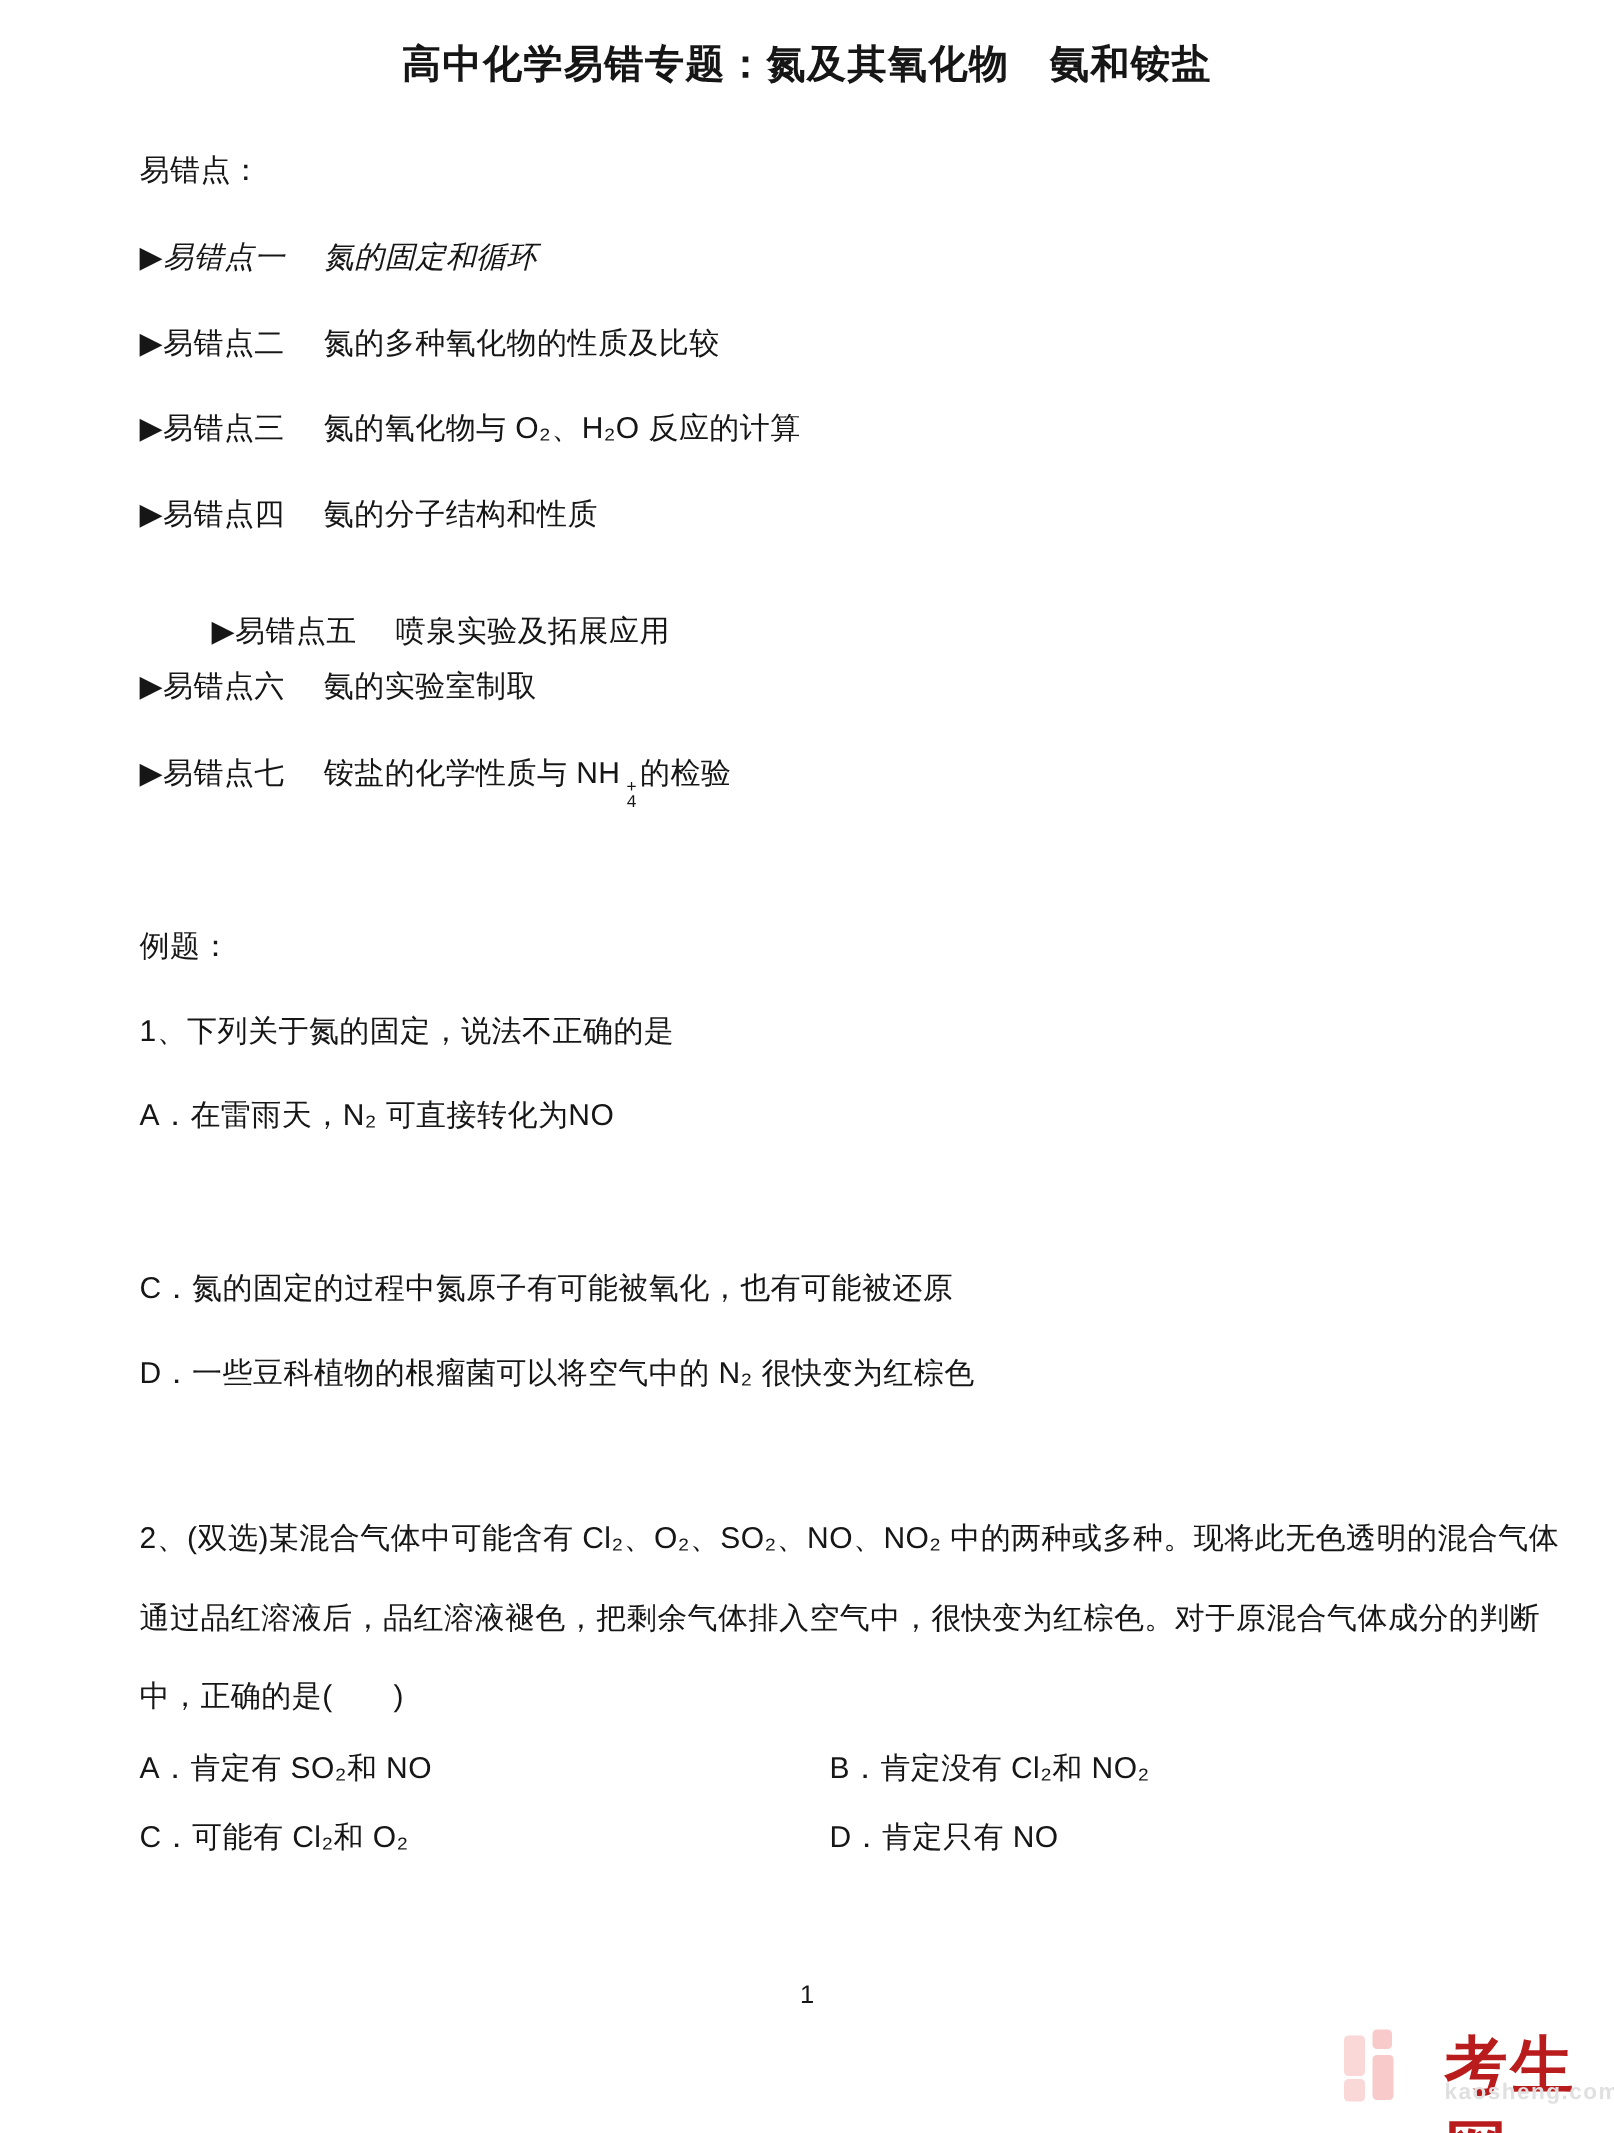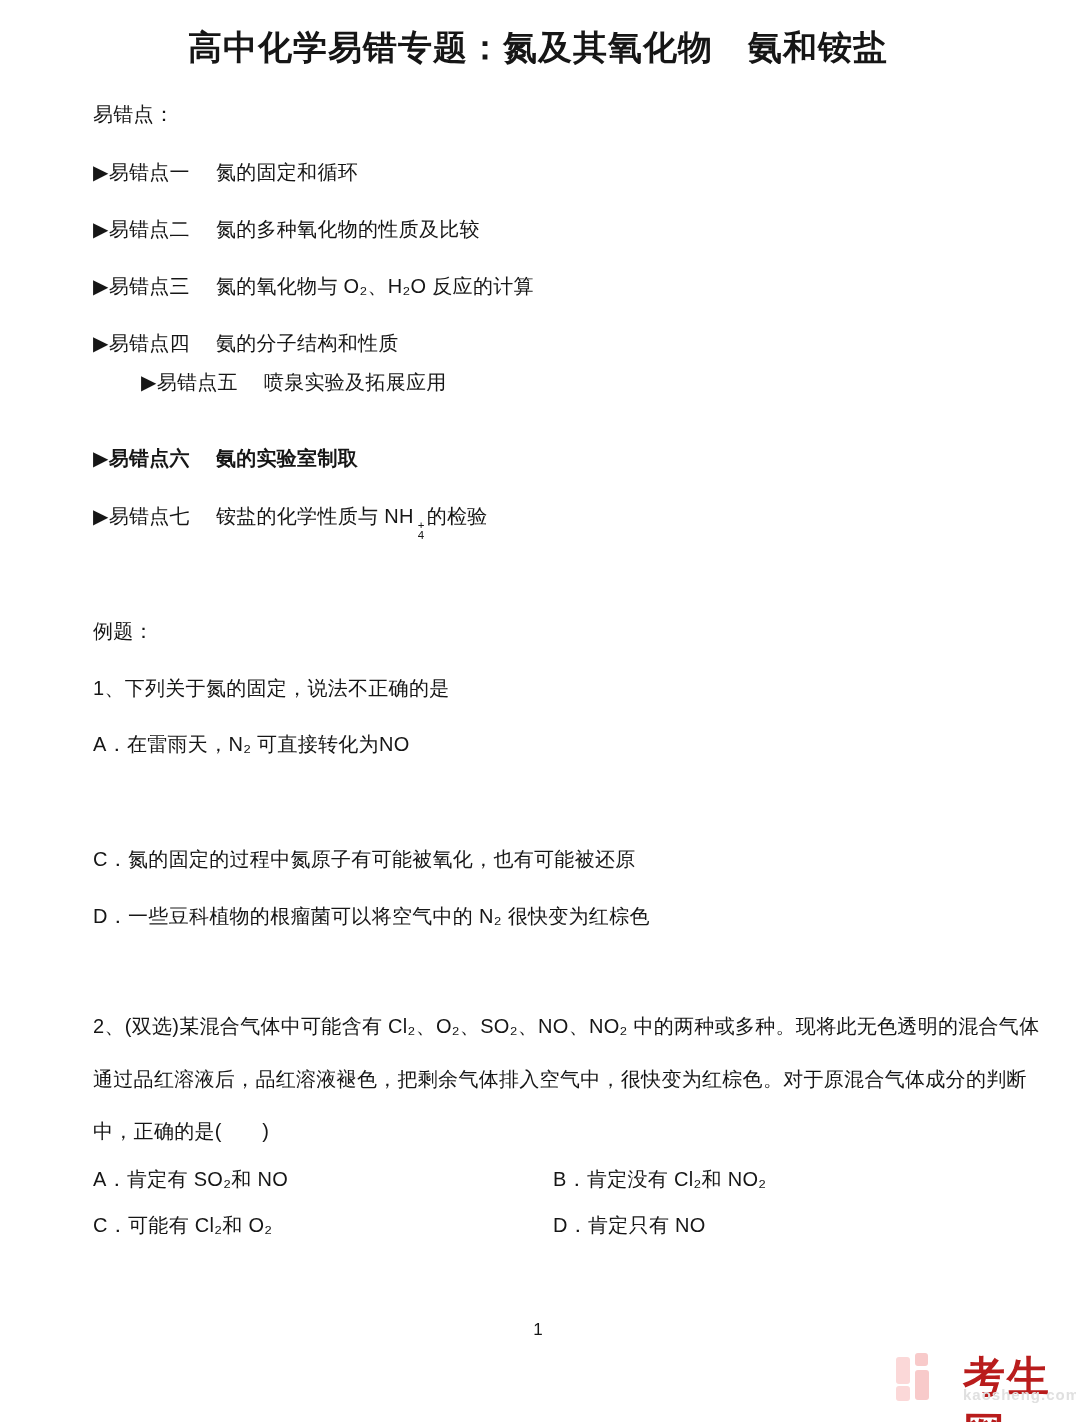--- a/index.html
+++ b/index.html
@@ -18,21 +18,21 @@
   }
   .abs {
     position: absolute;
     white-space: nowrap;
     line-height: 1.15;
   }
   .title {
     left: 0;
     width: 1076px;
     text-align: center;
-    font-size: 34px;
+    font-size: 26px;
     font-weight: 700;
     letter-spacing: 1px;
   }
   .body-text {
     font-size: 20px;
     letter-spacing: 0.3px;
   }
   .ep-label {
     margin-right: 26px;
   }
@@ -97,36 +97,36 @@
 </style>
 </head>
 <body>
 
 <div class="page">
 
   <div class="abs title" style="top:28px;">高中化学易错专题：氮及其氧化物　氨和铵盐</div>
 
   <div class="abs body-text" style="top:103px; left:93px;">易错点：</div>
 
-  <div class="abs body-text" style="top:161px; left:93px;">
+  <div class="abs body-text" style="top:161px; left:93px;font-style:italic;">
     <span class="ep-label">▶易错点一</span><span>氮的固定和循环</span>
   </div>
   <div class="abs body-text" style="top:218px; left:93px;">
     <span class="ep-label">▶易错点二</span><span>氮的多种氧化物的性质及比较</span>
   </div>
   <div class="abs body-text" style="top:275px; left:93px;text-align:right;">
     <span class="ep-label">▶易错点三</span><span>氮的氧化物与 O₂、H₂O 反应的计算</span>
   </div>
   <div class="abs body-text" style="top:332px; left:93px;">
     <span class="ep-label">▶易错点四</span><span>氨的分子结构和性质</span>
   </div>
-  <div class="abs body-text" style="top:371px; left:93px;padding-left:48px;">
+  <div class="abs body-text" style="top:410px; left:93px;padding-left:48px;">
     <span class="ep-label">▶易错点五</span><span>喷泉实验及拓展应用</span>
   </div>
-  <div class="abs body-text" style="top:447px; left:93px;font-weight:bold;">
+  <div class="abs body-text" style="top:447px; left:93px;">
     <span class="ep-label">▶易错点六</span><span>氨的实验室制取</span>
   </div>
   <div class="abs body-text" style="top:505px; left:93px;">
     <span class="ep-label">▶易错点七</span><span>铵盐的化学性质与 NH</span><span class="stack">
         <span>+</span>
         <span>4</span>
       </span><span>的检验</span>
   </div>
 
   <div class="abs body-text" style="top:620px; left:93px;">例题：</div>

